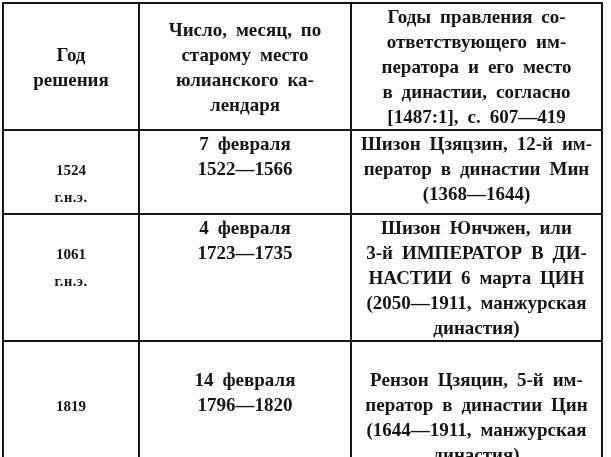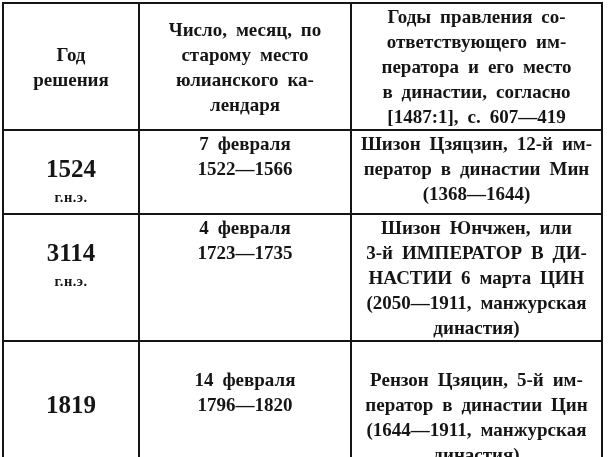--- a/index.html
+++ b/index.html
@@ -65,21 +65,21 @@
     padding-left: 4px;
     padding-right: 4px;
   }
   tr.h-r3 td.body-cell { padding-top: 25px; }
   .era {
     font-size: 14.5px;
     letter-spacing: 0.03em;
     margin-top: 32px;
   }
   .year-val {
-    font-size: 25px;
+    font-size: 15px;
   }
 </style>
 </head>
 <body>
 
 <div class="page">
   <table class="book-table">
     <colgroup>
       <col class="c1">
       <col class="c2">
@@ -107,21 +107,21 @@
       </td>
       <td class="body-cell">7 февраля
 1522—1566</td>
       <td class="body-cell emperor-cell">Шизон Цзяцзин, 12-й им-
 ператор в династии Мин
 (1368—1644)</td>
     </tr>
 
     <tr class="h-r2">
       <td class="body-cell">
-        <span class="year-val">3114</span>
+        <span class="year-val">1061</span>
         <span class="era">г.н.э.</span>
       </td>
       <td class="body-cell">4 февраля
 1723—1735</td>
       <td class="body-cell emperor-cell">Шизон Юнчжен, или
 3-й ИМПЕРАТОР В ДИ-
 НАСТИИ 6 марта ЦИН
 (2050—1911, манжурская
 династия)</td>
     </tr>

